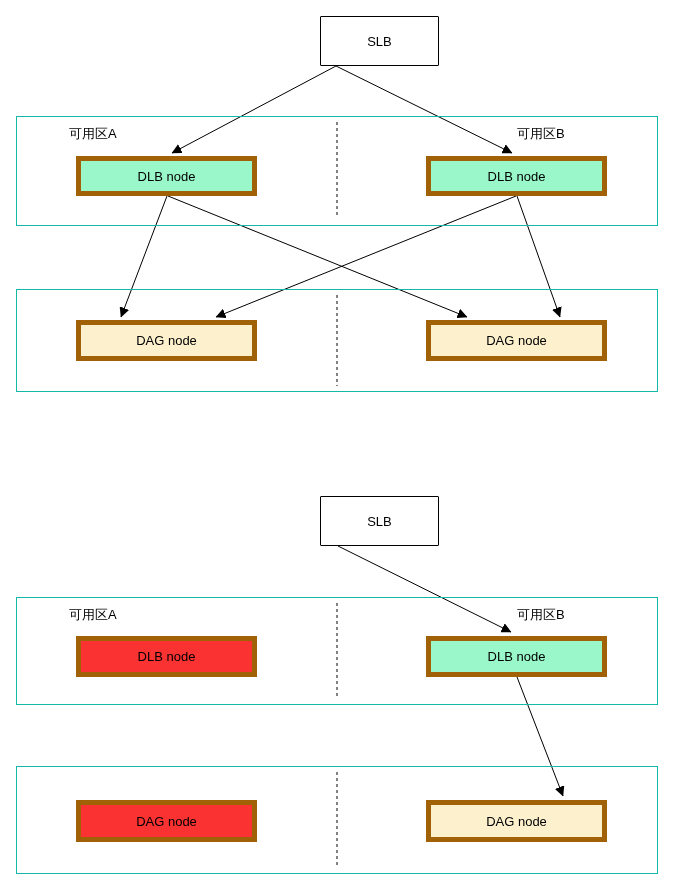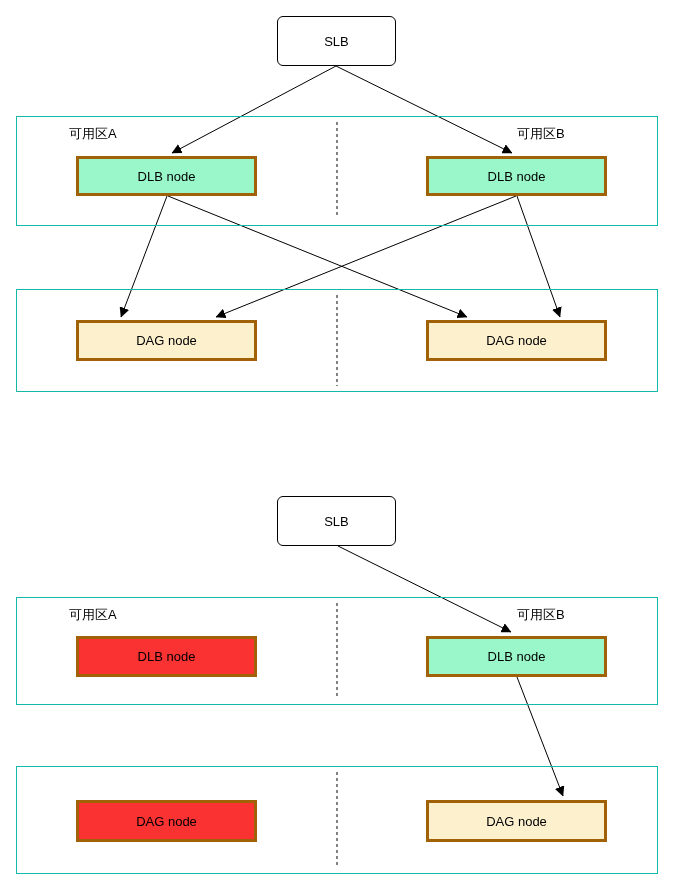--- a/index.html
+++ b/index.html
@@ -21,35 +21,36 @@
   .zone-label{
     position:absolute;
     top:8px;
     font-size:13px;
     white-space:nowrap;
   }
   .zone-label.left{left:52px;}
   .zone-label.right{left:500px;}
   .node-box{
     position:absolute;
-    border:3px solid #a16207;
+    border:5px solid #a16207;
     box-sizing:border-box;
     display:flex;align-items:center;justify-content:center;
     font-size:13px;
     white-space:nowrap;
   }
   .slb-box{
     position:absolute;
     width:119px;height:50px;
     border:1px solid #000;
-    border-radius:6px;
+    border-radius:1px;
     background:#fff;
     box-sizing:border-box;
     display:flex;align-items:center;justify-content:center;
     font-size:13px;
+    margin-left:43px;
   }
 </style>
 </head>
 <body>
 
 <div class="canvas">
 
   <svg class="arrow-layer" width="674" height="894" viewBox="0 0 674 894" xmlns="http://www.w3.org/2000/svg">
     <defs>
       <marker id="arrowhead" viewBox="0 0 10 10" refX="9.5" refY="5" markerWidth="10" markerHeight="10" markerUnits="userSpaceOnUse" orient="auto-start-reverse">

